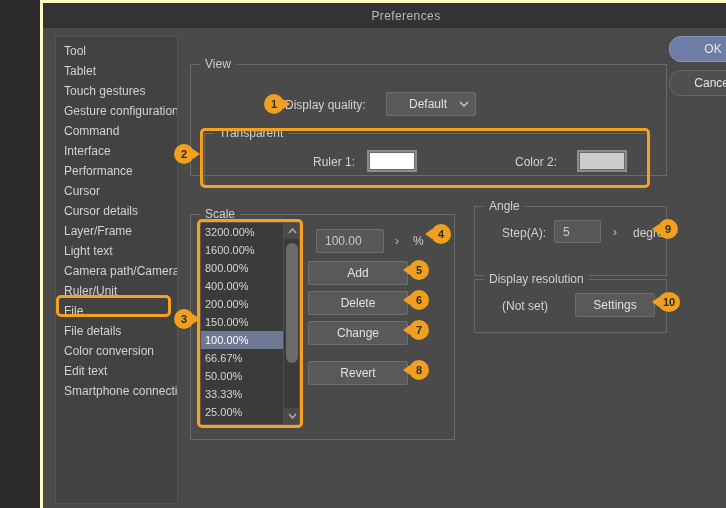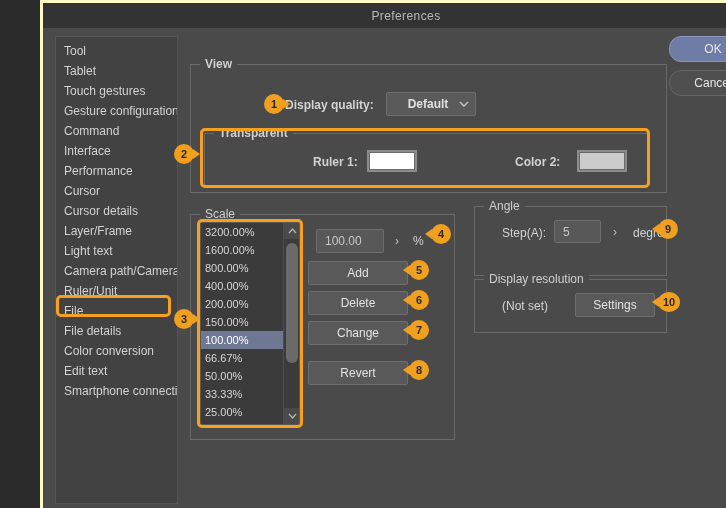--- a/index.html
+++ b/index.html
@@ -108,21 +108,21 @@
   .group-title {
     position: absolute;
     top: -8px; left: 9px;
     background: #4a4a4a;
     padding: 0 5px;
     font-size: 12px;
     color: #cfcfcf;
     white-space: nowrap;
   }
 
-  #grp-view    { left: 147px; top: 36px;  width: 477px; height: 129px; font-weight: bold; }
+  #grp-view    { left: 147px; top: 36px;  width: 477px; height: 112px; }
   #grp-transp  { left: 13px;  top: 68px;  width: 444px; height: 54px;  }
   #grp-scale   { left: 147px; top: 186px; width: 265px; height: 226px; }
   #grp-angle   { left: 431px; top: 178px; width: 193px; height: 70px;  }
   #grp-dispres { left: 431px; top: 251px; width: 193px; height: 54px;  }
 
   
   .lbl {
     position: absolute;
     font-size: 12px;
     color: #d2d2d2;

